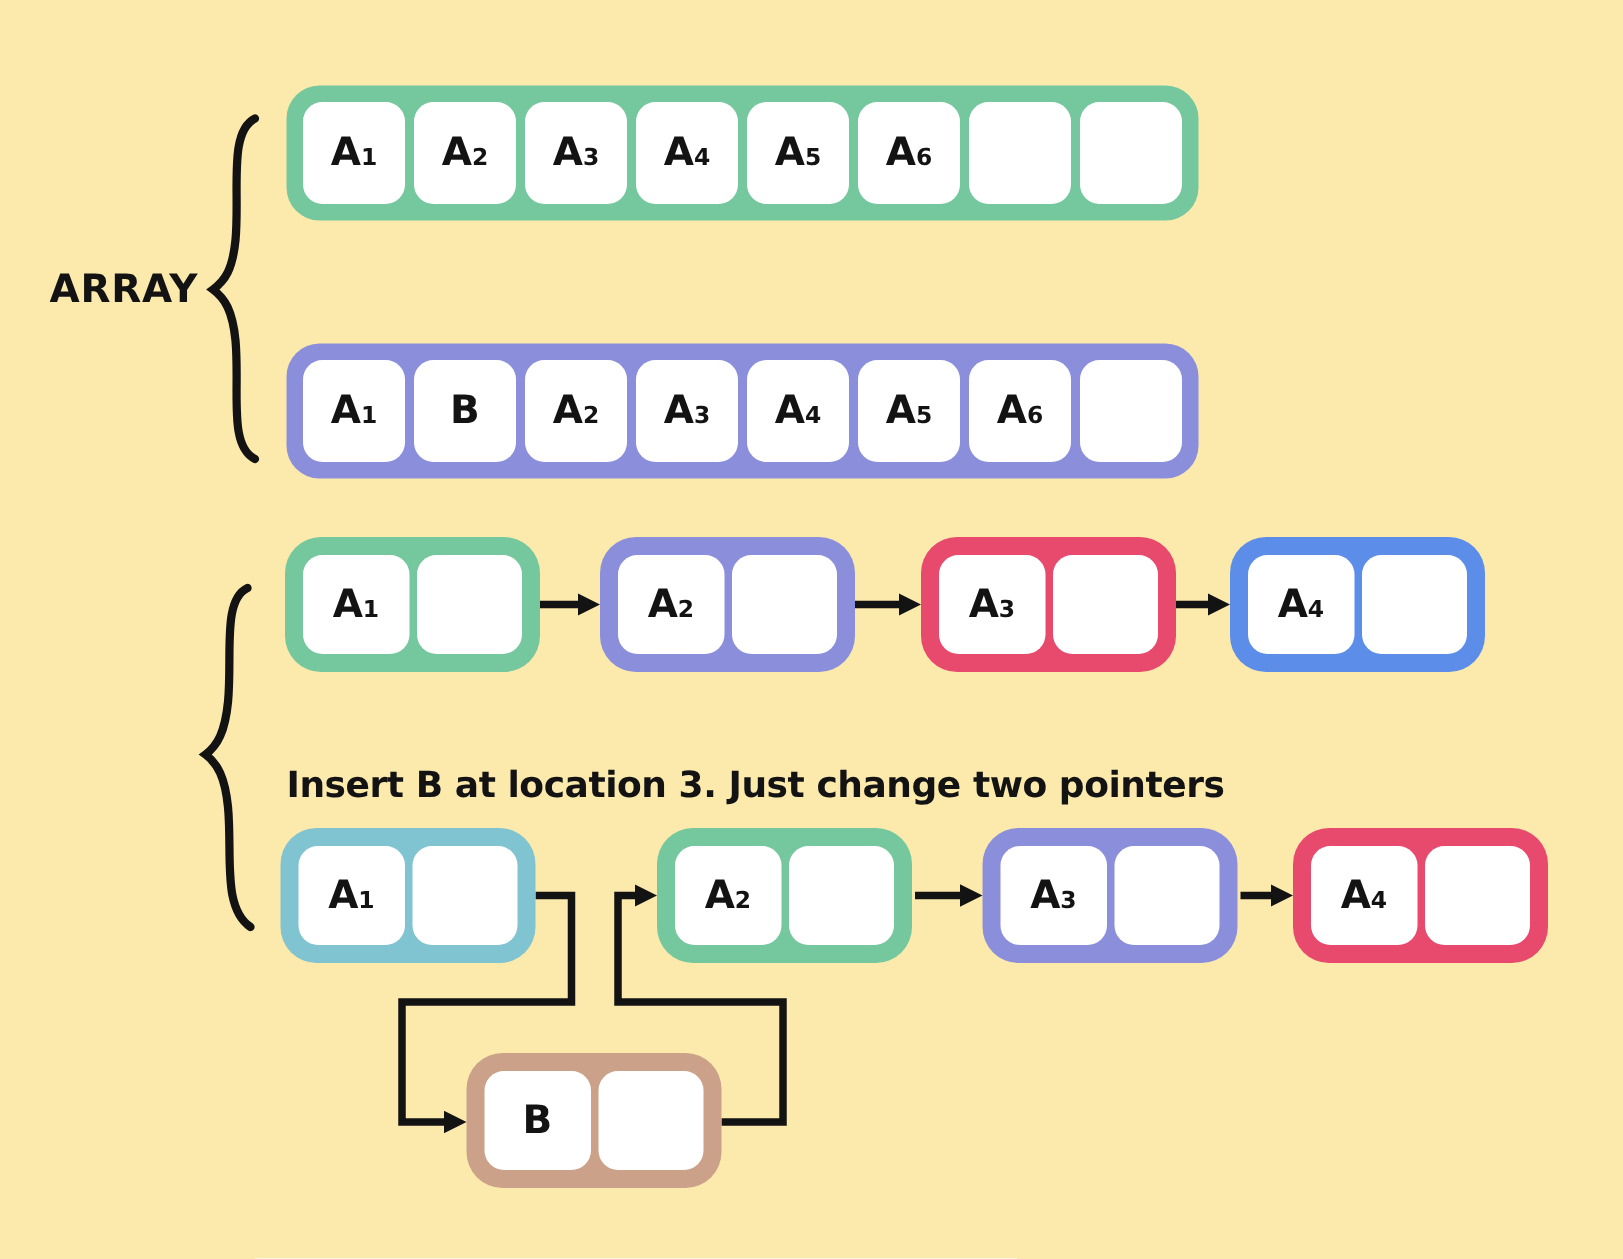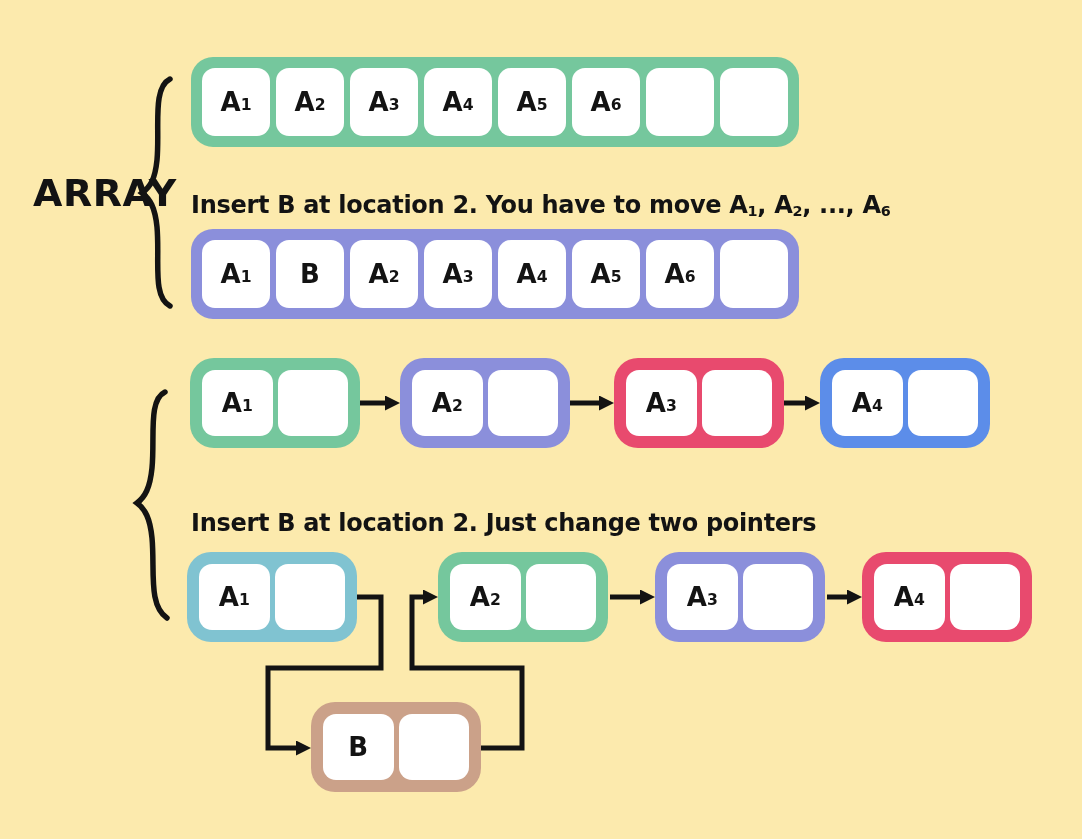--- a/index.html
+++ b/index.html
@@ -5,21 +5,21 @@
   html,body{margin:0;padding:0;background:#fff;}
   .canvas{
     position:relative;width:1082px;height:839px;overflow:hidden;
     background:#FCEAAD;color:#131313;
     font-family:"DejaVu Sans","Liberation Sans",sans-serif;
     font-weight:bold;
   }
   .overlay{position:absolute;left:0;top:0;pointer-events:none;}
   .brace{fill:none;stroke:#131313;stroke-width:5.5;stroke-linecap:round;}
   .arrow{fill:none;stroke:#131313;stroke-width:5;stroke-linecap:butt;stroke-linejoin:miter;}
-  .side-label{position:absolute;font-size:38px;line-height:33px;letter-spacing:.5px;}
+  .side-label{position:absolute;font-size:26px;line-height:33px;letter-spacing:.5px;}
   #label-array{left:33px;top:177px;}
   #label-linked{left:33px;top:480px;width:130px;}
   .caption{position:absolute;font-size:24px;letter-spacing:-0.3px;white-space:nowrap;}
   #caption-array{left:191px;top:191px;}
   #caption-linked{left:191px;top:509px;}
   .strip{
     position:absolute;left:191px;width:608px;height:90px;
     border-radius:22px;padding:11px;box-sizing:border-box;
     display:flex;gap:6px;
   }
@@ -80,21 +80,20 @@
     <div class="cell">A<sub>1</sub></div>
       <div class="cell">A<sub>2</sub></div>
       <div class="cell">A<sub>3</sub></div>
       <div class="cell">A<sub>4</sub></div>
       <div class="cell">A<sub>5</sub></div>
       <div class="cell">A<sub>6</sub></div>
       <div class="cell"></div>
       <div class="cell"></div>
   </div>
 
-  <div class="caption" id="caption-array">Insert B at location 2. You have to move A<sub>1</sub>, A<sub>2</sub>, ..., A<sub>6</sub></div>
 
   <div class="strip" id="strip-after" style="background-color: rgb(139, 143, 219);">
     <div class="cell">A<sub>1</sub></div>
       <div class="cell">B</div>
       <div class="cell">A<sub>2</sub></div>
       <div class="cell">A<sub>3</sub></div>
       <div class="cell">A<sub>4</sub></div>
       <div class="cell">A<sub>5</sub></div>
       <div class="cell">A<sub>6</sub></div>
       <div class="cell"></div>
@@ -113,21 +112,21 @@
       <div class="ll-node" style="background-color: rgb(232, 74, 110);">
         <div class="cell">A<sub>3</sub></div>
         <div class="cell"></div>
       </div>
       <div class="ll-node" style="background-color: rgb(92, 141, 233);">
         <div class="cell">A<sub>4</sub></div>
         <div class="cell"></div>
       </div>
   </div>
 
-  <div class="caption" id="caption-linked">Insert B at location 2. Just change two pointers</div>
+  <div class="caption" id="caption-linked">Insert B at location 3. Just change two pointers</div>
 
   <div id="row-after">
     <div class="ll-node" style="background-color: rgb(128, 195, 209);">
         <div class="cell">A<sub>1</sub></div>
         <div class="cell"></div>
       </div>
       <div class="ll-node" style="background-color: rgb(117, 199, 157);">
         <div class="cell">A<sub>2</sub></div>
         <div class="cell"></div>
       </div>

